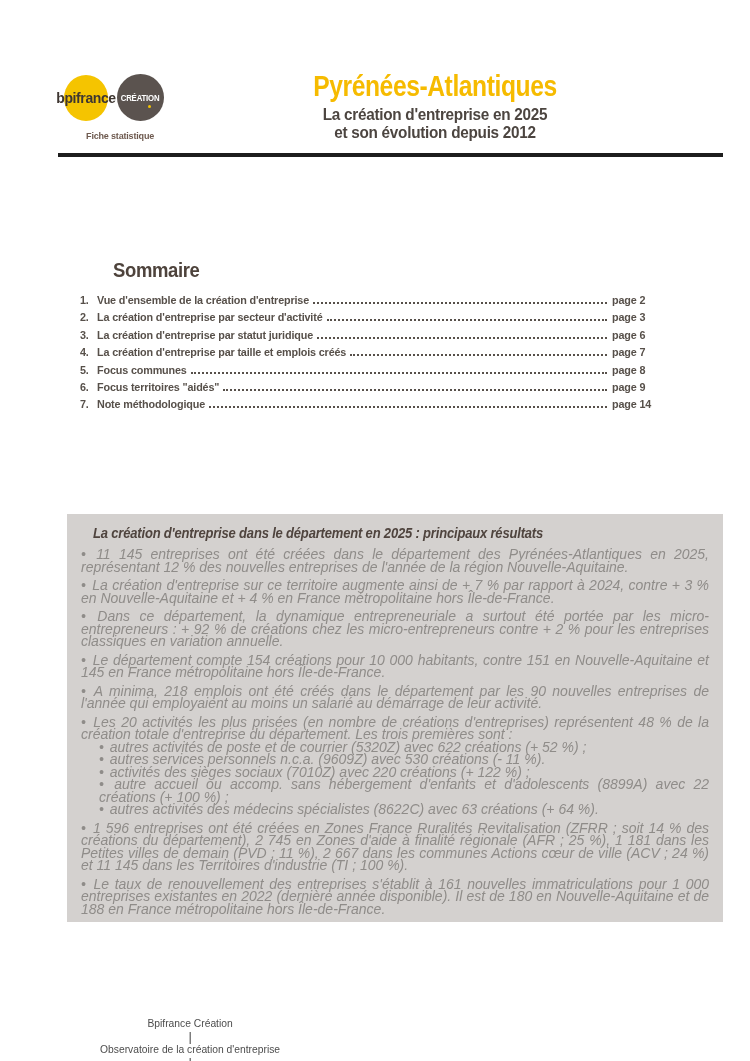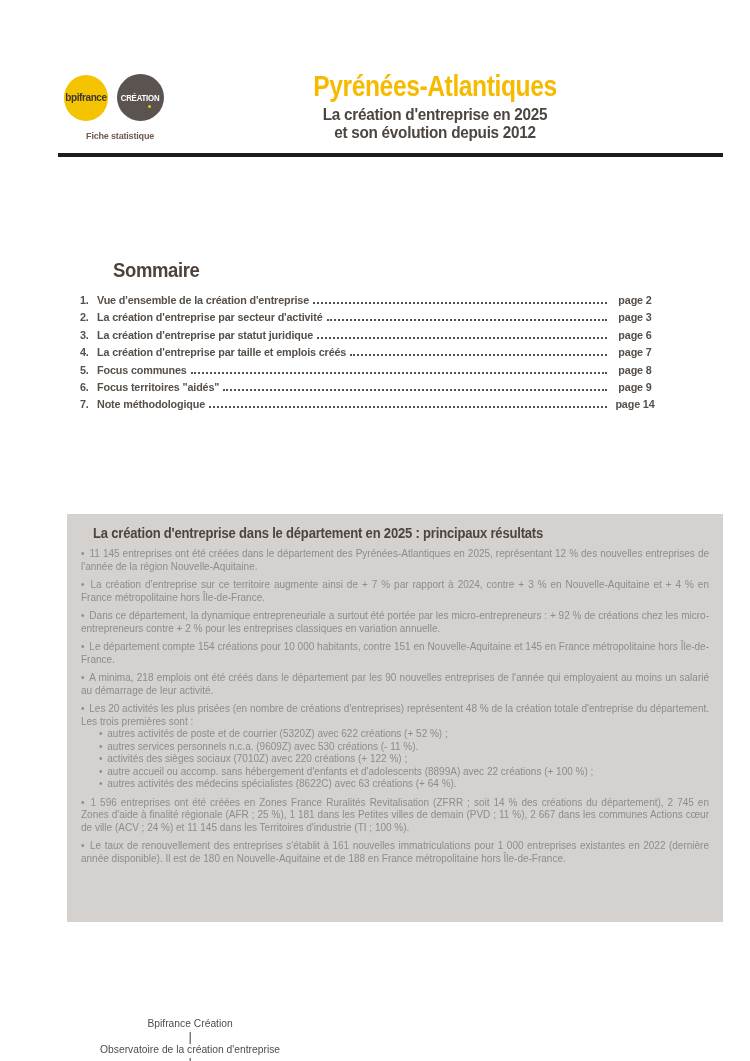--- a/index.html
+++ b/index.html
@@ -8,47 +8,47 @@
     width:750px; height:1061px; position:relative;
     font-family:"Liberation Sans", sans-serif;
     color:#57504a; overflow:hidden;
   }
 
   
   .logo-wrap { position:absolute; left:64px; top:74px; width:112px; }
   .logo-circles { display:flex; align-items:center; gap:9px; }
   .circle { border-radius:50%; display:flex; align-items:center; justify-content:center; }
   .circle.yellow { width:44px; height:46px; background:#F5C400; }
-  .circle.yellow span { font-size:10px; font-weight:bold; color:#3E3631; letter-spacing:-0.4px; }
+  .circle.yellow span { font-size:14px; font-weight:bold; color:#3E3631; letter-spacing:-0.4px; }
   .circle.dark { width:47px; height:47px; background:#5B534F; position:relative; }
   .circle.dark span { font-size:8.5px; font-weight:bold; color:#ffffff; letter-spacing:-0.2px; transform:scaleX(0.92); }
   .i-dot { position:absolute; left:31px; bottom:13px; width:3px; height:3px; border-radius:50%; background:#F5C400; }
   .logo-tagline { margin-top:9px; text-align:center; font-size:9.5px; font-weight:bold; color:#6E5A4F; letter-spacing:-0.2px; transform:scaleX(0.95); transform-origin:left; width:118px; }
 
   .title-block { position:absolute; left:220px; top:70px; width:430px; text-align:center; }
   .page-title { font-size:29px; font-weight:bold; color:#F6BB00; letter-spacing:-0.5px; transform:scaleX(0.85); transform-origin:center; white-space:nowrap; }
   .page-subtitle { font-size:17px; font-weight:bold; color:#4C4540; line-height:18px; letter-spacing:-0.3px; transform:scaleX(0.9); transform-origin:center; white-space:nowrap; margin-top:3px; }
   .page-subtitle.l2 { margin-top:0; }
 
   .header-rule { position:absolute; left:58px; top:153px; width:665px; height:3px;
     border-top:2px solid #1D1D1D; border-bottom:2px solid #1D1D1D; }
 
   
   .toc-heading { position:absolute; left:113px; top:258px; font-size:21px; font-weight:bold; color:#4E433C; letter-spacing:-0.4px; transform:scaleX(0.88); transform-origin:left; }
   .toc { position:absolute; left:80px; top:294px; width:578px; }
   .toc-row { display:flex; align-items:baseline; height:17.4px; font-size:10.8px; font-weight:bold; color:#57504A; letter-spacing:-0.15px; }
   .toc-num { width:17px; flex:none; }
   .toc-label { white-space:nowrap; padding-right:4px; }
   .toc-dots { flex:1; min-width:8px; border-bottom:2px dotted #57504A; margin:0 5px 3px 0; }
-  .toc-page { width:46px; flex:none; white-space:nowrap;text-align:center; }
+  .toc-page { width:46px; flex:none; white-space:nowrap; }
 
   
-  .box { position:absolute; left:67px; top:514px; width:656px; height:408px; background:#D4D1CF; padding:9px 14px 2px 14px; overflow:hidden; }
+  .box { position:absolute; left:67px; top:514px; width:656px; height:408px; background:#D4D1CF; padding:9px 14px 2px 14px; overflow:hidden;font-style:italic; }
   .box-title { font-size:14px; font-weight:bold; color:#4F443E; letter-spacing:-0.2px; transform:scaleX(0.93); transform-origin:left; white-space:nowrap; margin:2px 0 7px 12px; }
-  .para { font-size:10px; color:#8F8C89; line-height:12.5px; text-align:justify; margin-top:6px; }
+  .para { font-size:14px; color:#8F8C89; line-height:12.5px; text-align:justify; margin-top:6px; }
   .para.sub { margin-top:0; margin-left:18px; }
   .para .blt { padding-right:2px; }
 
   
   .footer { position:absolute; left:65px; top:1018px; display:flex; align-items:center; font-size:10.3px; color:#4D4D4D; white-space:nowrap;flex-direction:column; }
   .footer-sep { font-size:13px; margin:0 8px; color:#4D4D4D; font-weight:400; }
 </style>
 </head>
 <body>
 

